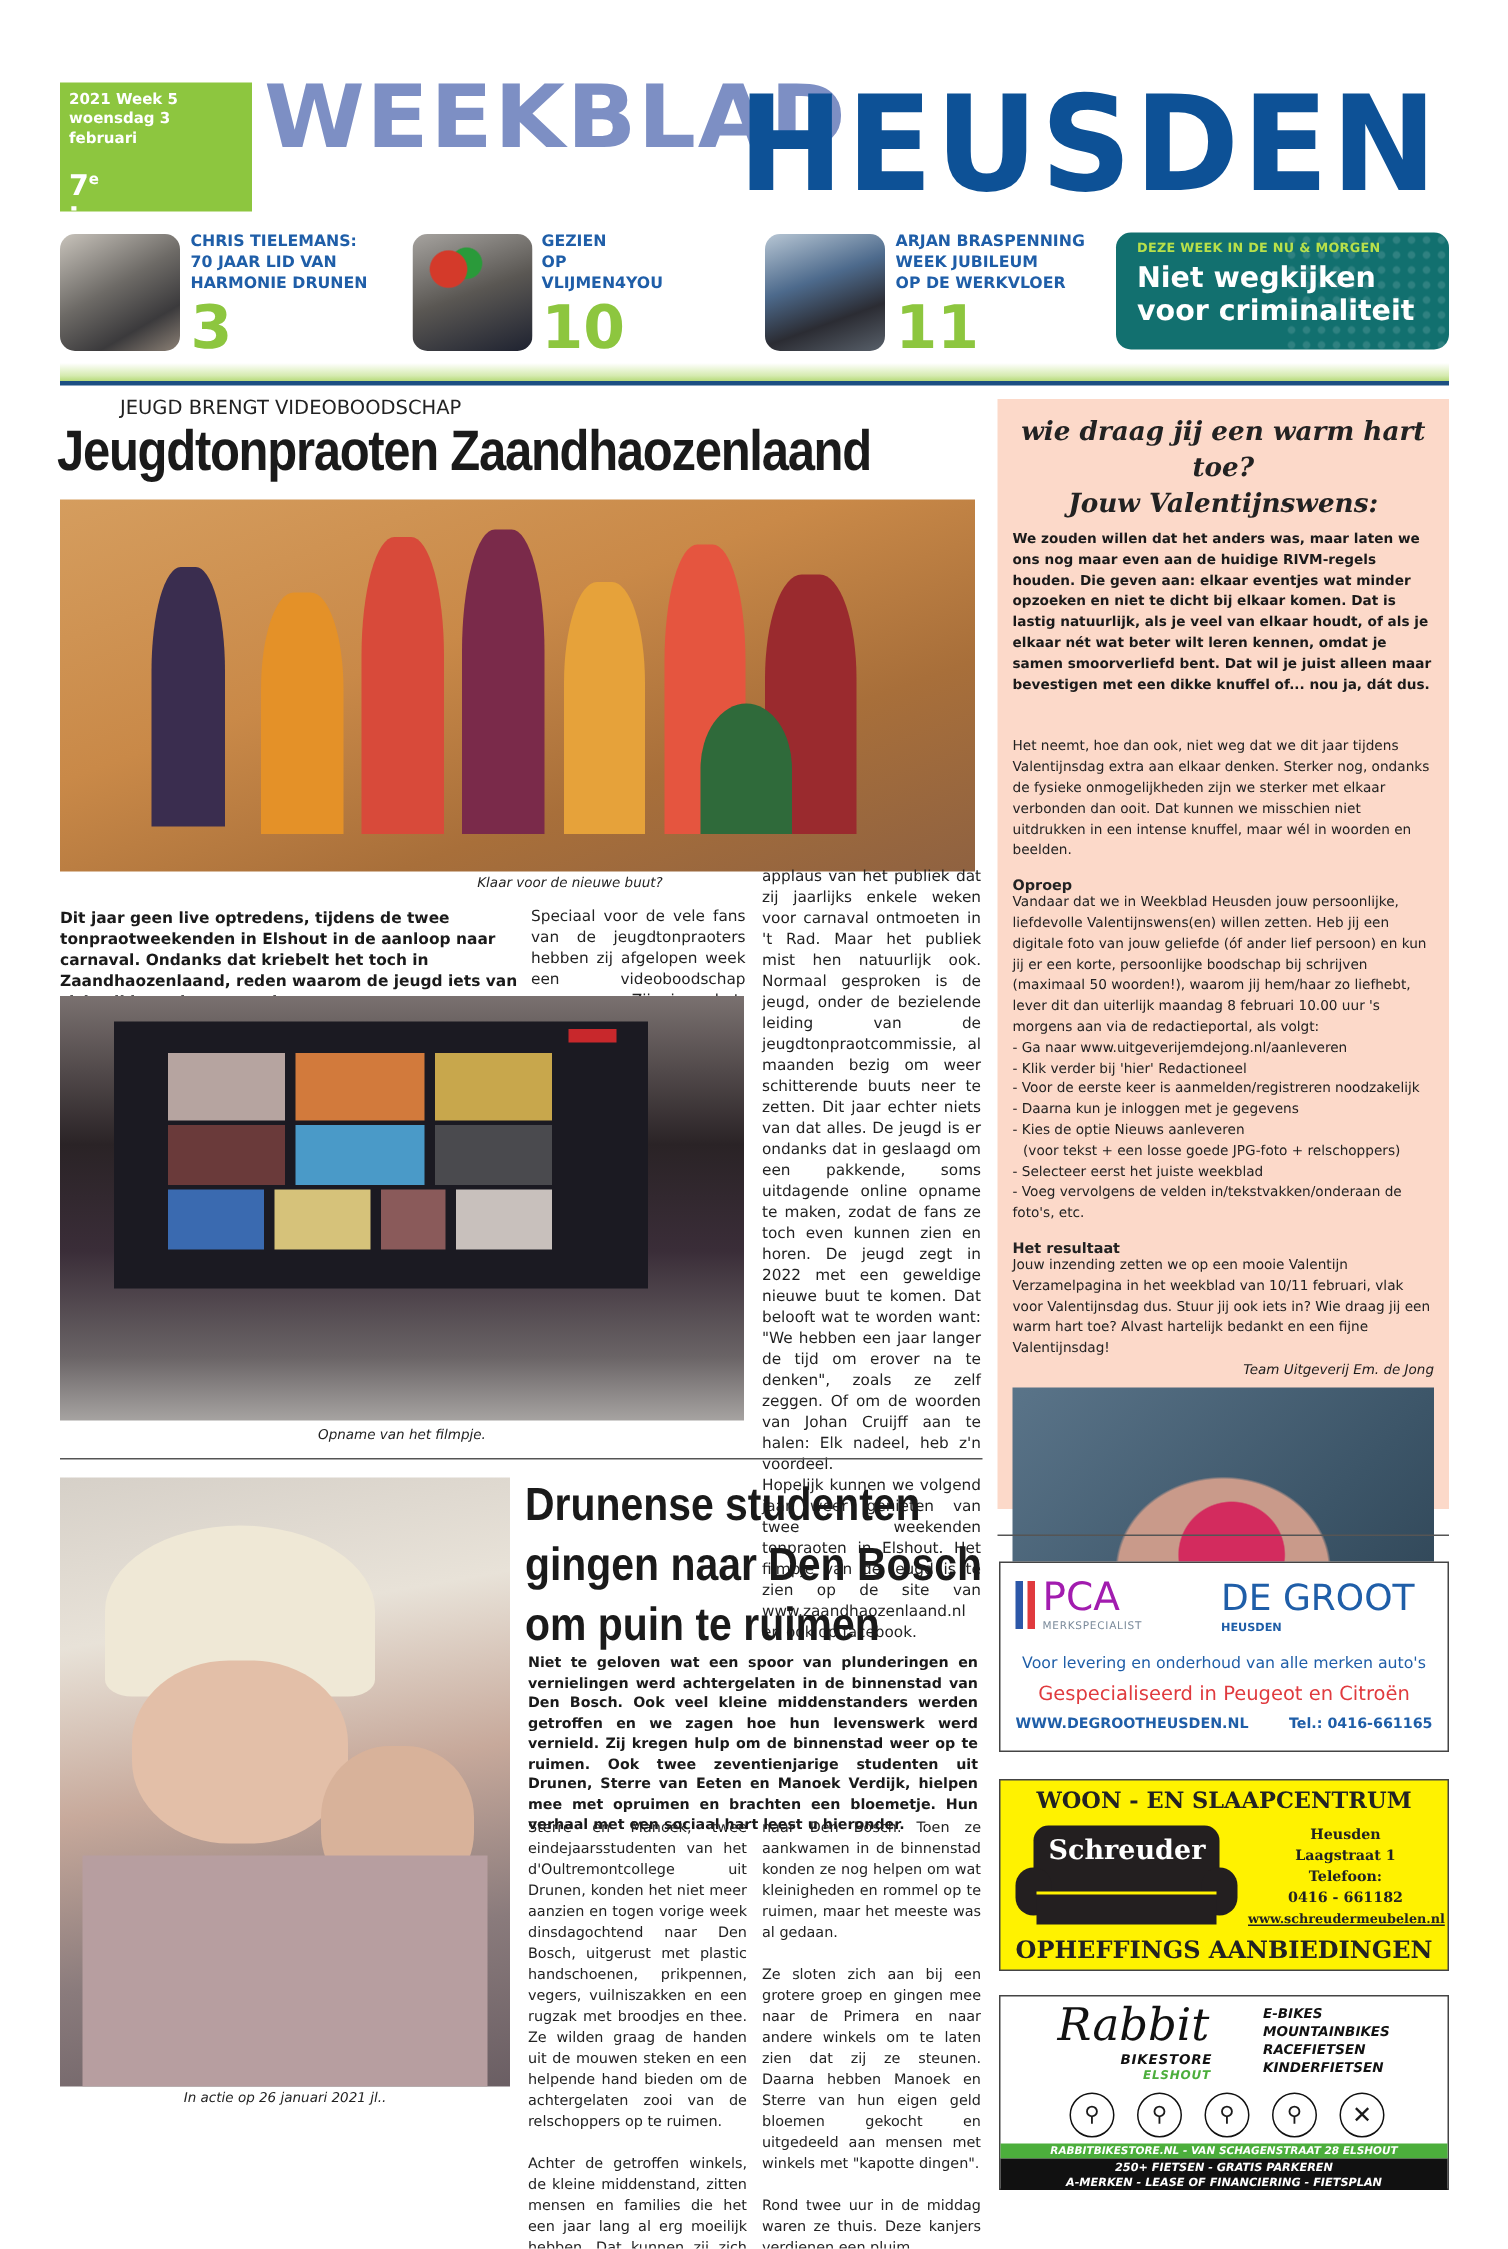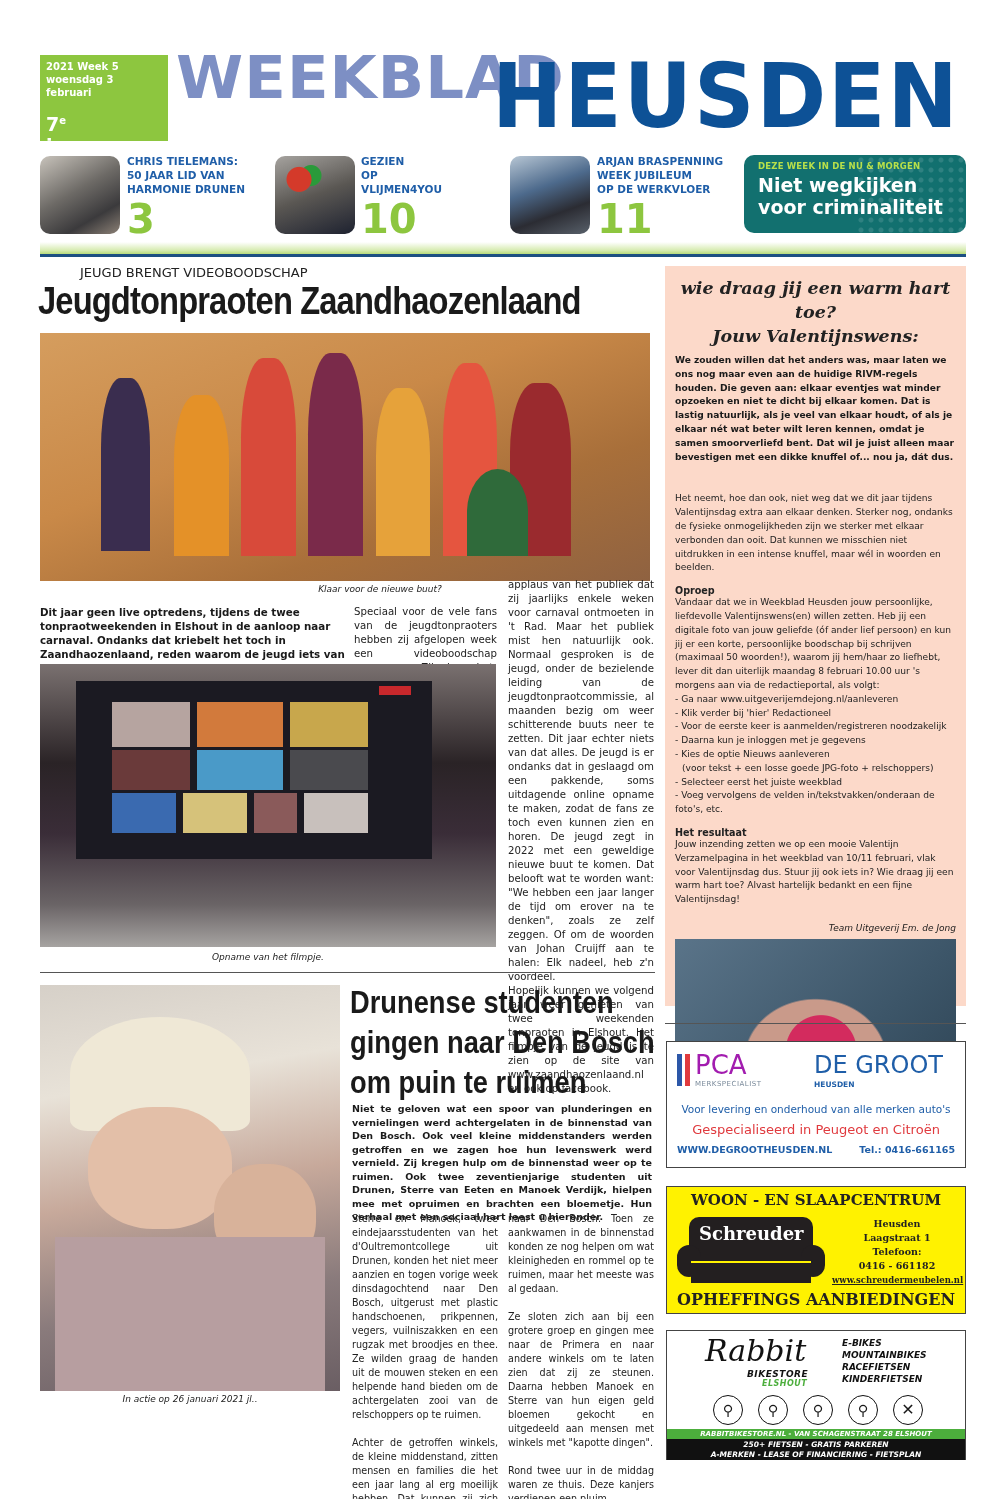--- a/index.html
+++ b/index.html
@@ -39,21 +39,21 @@
   .photo-laptop { left: 40px; top: 664px; width: 456px; height: 283px; background: linear-gradient(#7a7170, #2a2326 35%, #3a2d38 60%, #6a6466 85%, #a6a3a1); }
 
   .sep { background: #555; height: 1px; }
 
   
   .valbox { left: 665px; top: 266px; width: 301px; height: 740px; background: #fcd9c9; padding: 10px 10px; }
   .val-title { text-align: center; font-family: "DejaVu Serif", serif; font-style: italic; font-weight: bold; font-size: 17.5px; line-height: 24px; color: #222; }
   .val-lead { font-size: 9.1px; font-weight: bold; line-height: 13.8px; margin-top: 6px; color: #1a1a1a; }
   .val-text { font-size: 9.1px; line-height: 13.8px; color: #222; }
   .val-h { font-size: 9.6px; font-weight: bold; margin-top: 10px; color: #222; }
-  .val-sign { text-align: right; font-style: italic; font-size: 9px; margin-top: 16px; }
+  .val-sign { text-align: right; font-style: italic; font-size: 9px; margin-top: 2px; }
   .val-photo { margin-top: 6px; width: 281px; height: 203px; background: radial-gradient(circle at 52% 55%, #d32b5e 0 35px, transparent 36px), radial-gradient(ellipse at 50% 60%, #c99a8a 0 70px, transparent 72px), linear-gradient(135deg, #5a7489, #3c5568 60%, #2b4050); }
   .val-caption { text-align: center; font-style: italic; font-size: 9px; font-weight: bold; margin-top: 4px; }
 
   
   .photo-students { left: 40px; top: 985px; width: 300px; height: 406px; background: linear-gradient(170deg, #d6d0c8 0%, #e8e2d8 25%, #c7a99b 50%, #8a7b7c 75%, #6a5e63 100%); }
   .headline2 { left: 350px; top: 983px; width: 310px; font-family: "Liberation Sans", sans-serif; font-weight: bold; font-size: 31px; line-height: 40px; color: #1a1a1a; transform: scaleX(0.88); transform-origin: left; white-space: nowrap; }
   .lead2 { left: 352px; top: 1102px; width: 300px; font-size: 9.5px; font-weight: bold; line-height: 13.5px; color: #1a1a1a; text-align: justify; }
 
   
   .ad { left: 666px; width: 300px; border: 1px solid #444; }
@@ -70,21 +70,21 @@
   <div class="l3"><span>7</span><sup>e</sup> <span>jaargang</span></div>
 </div>
 <div class="abs mast-weekblad">WEEKBLAD</div>
 <div class="abs mast-heusden">HEUSDEN</div>
 
 <div class="abs" style="left:40px;top:156px;">
   <div class="teaser-img" style="background:linear-gradient(150deg,#c8c3bb,#6d6a66 45%,#3b3a3c 75%,#8c8176);"></div>
 </div>
 <div class="abs" style="left:127px;top:154px;width:130px;">
   <div class="teaser-title">CHRIS TIELEMANS:</div>
-  <div class="teaser-title">50 JAAR LID VAN</div>
+  <div class="teaser-title">70 JAAR LID VAN</div>
   <div class="teaser-title">HARMONIE DRUNEN</div>
   <div class="teaser-num" style="margin-top:3px;">3</div>
 </div>
 
 <div class="abs" style="left:275px;top:156px;">
   <div class="teaser-img" style="background:radial-gradient(circle at 30% 30%,#d43a2a 0 12px,transparent 13px),radial-gradient(circle at 45% 25%,#2a9a3a 0 10px,transparent 11px),linear-gradient(160deg,#a6a39f,#5a5753 50%,#1e2230);"></div>
 </div>
 <div class="abs" style="left:361px;top:154px;width:130px;">
   <div class="teaser-title">GEZIEN</div>
   <div class="teaser-title">OP</div>

